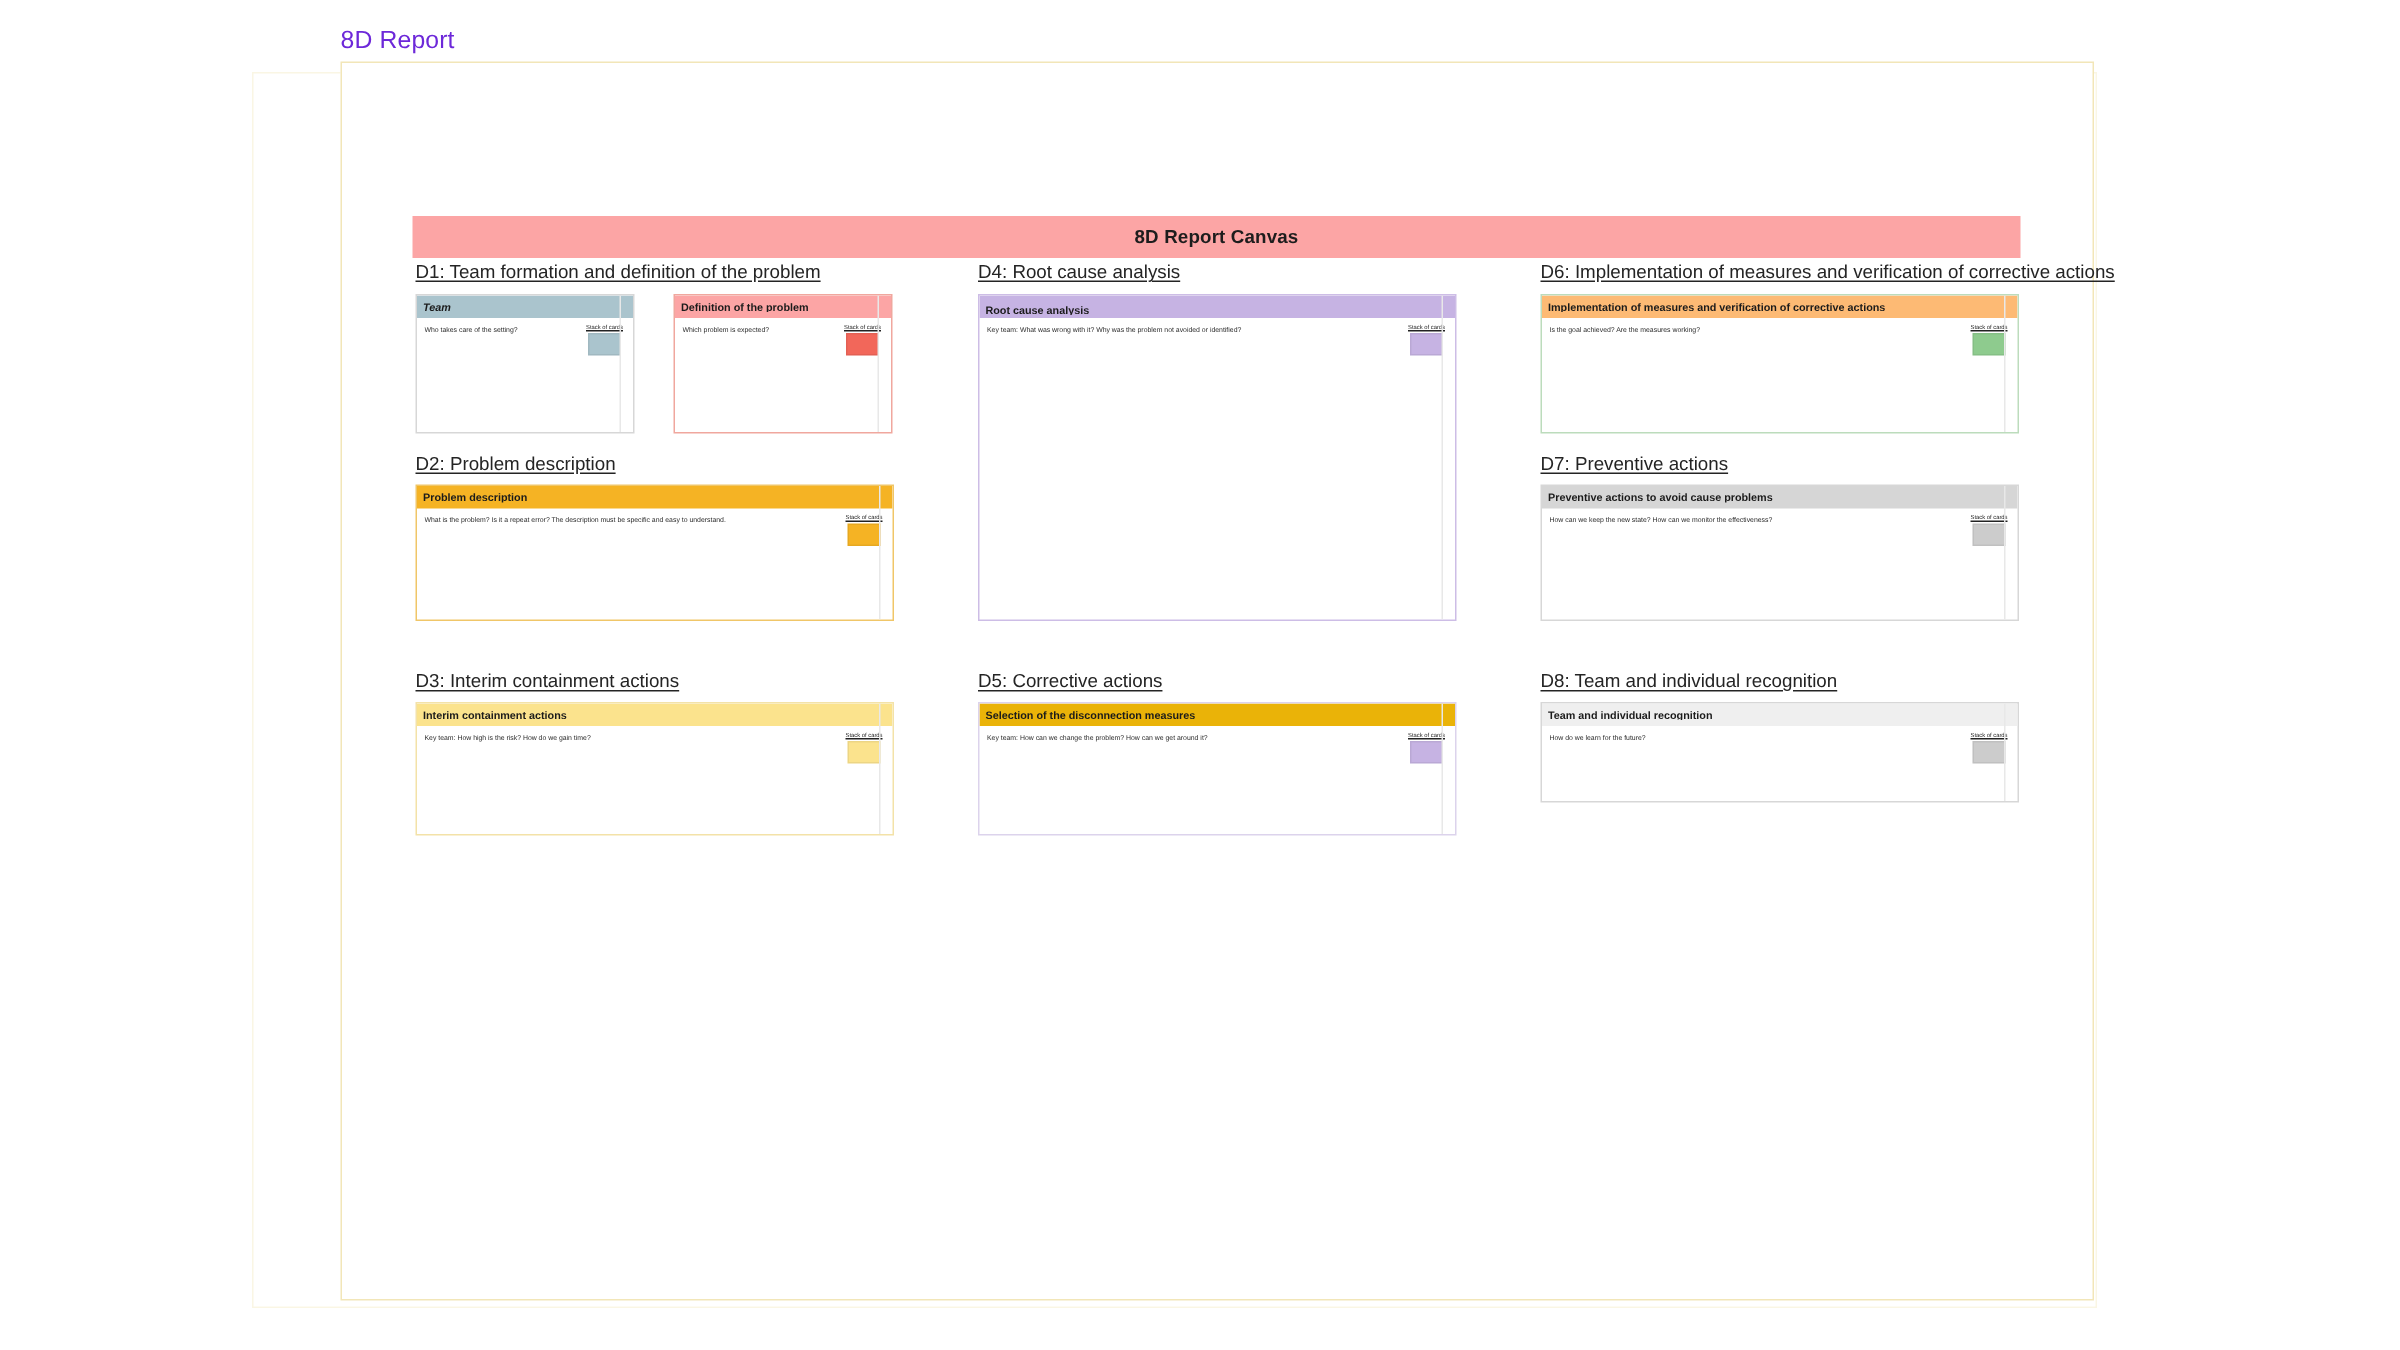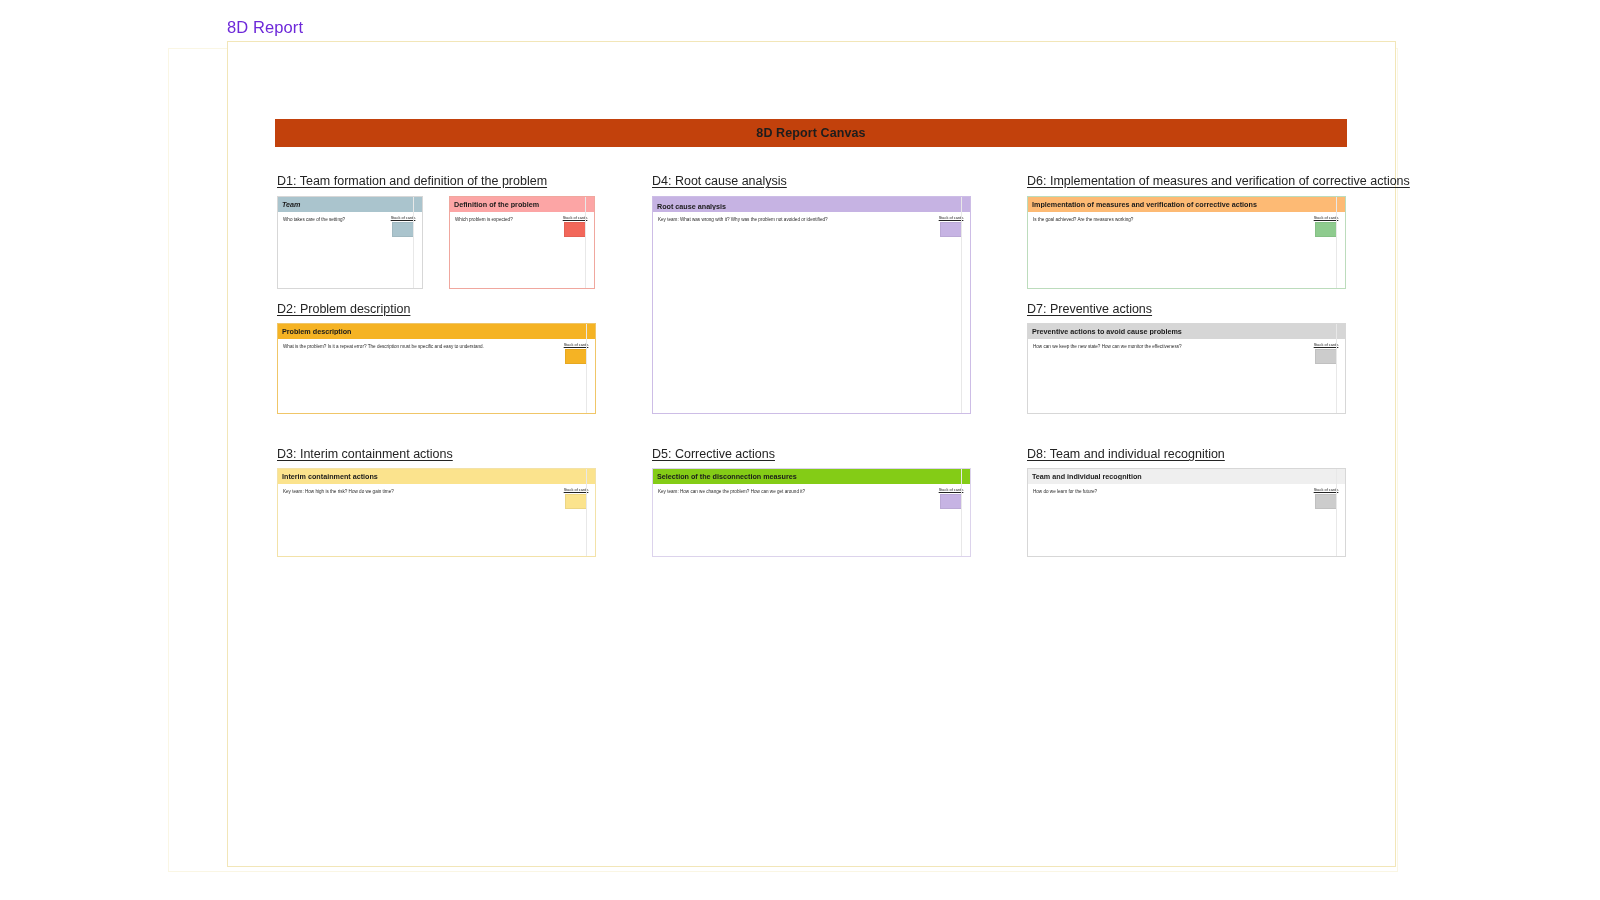--- a/index.html
+++ b/index.html
@@ -146,21 +146,21 @@
   }
 </style>
 </head>
 <body>
 
 <div class="page-title">8D Report</div>
 
 <div class="board-shadow"></div>
 <div class="board" style="border-color: rgb(242, 230, 184);"></div>
 
-<div class="canvas-banner" style="background: #c2410c;">
+<div class="canvas-banner" style="background: #fca5a5; margin-top: 25px;">
   <span class="canvas-banner-label">8D Report Canvas</span>
 </div>
 
 <div class="sec-head" style="left:277px; top:174px;">D1: Team formation and definition of the problem</div>
 
 <div class="card" id="card-d1-0" style="left: 277px; top: 196px; width: 146px; height: 93px; border-color: rgb(215, 215, 215);">
   <div class="card-head" style="background: rgb(170, 196, 205); font-style: italic;">
     <span class="card-head-label">Team</span>
   </div>
   <div class="card-body">
@@ -231,21 +231,21 @@
       <span class="stack-label">Stack of cards</span>
       <span class="stack-swatch" style="background: rgb(198, 179, 227);"></span>
     </div>
   </div>
   <div class="card-divider" style="right:8px;"></div>
 </div>
 
 <div class="sec-head" style="left:652px; top:447px;">D5: Corrective actions</div>
 
 <div class="card" id="card-d5-0" style="left: 652px; top: 468px; width: 319px; height: 89px; border-color: rgb(220, 211, 236);">
-  <div class="card-head" style="background: #84cc16;">
+  <div class="card-head" style="background: #eab308;">
     <span class="card-head-label">Selection of the disconnection measures</span>
   </div>
   <div class="card-body">
     <span class="card-prompt">Key team: How can we change the problem? How can we get around it?</span>
     <div class="stack-wrap">
       <span class="stack-label">Stack of cards</span>
       <span class="stack-swatch" style="background: rgb(198, 179, 227);"></span>
     </div>
   </div>
   <div class="card-divider" style="right:8px;"></div>
@@ -278,21 +278,21 @@
     <div class="stack-wrap">
       <span class="stack-label">Stack of cards</span>
       <span class="stack-swatch" style="background: rgb(204, 204, 204);"></span>
     </div>
   </div>
   <div class="card-divider" style="right:8px;"></div>
 </div>
 
 <div class="sec-head" style="left:1027px; top:447px;">D8: Team and individual recognition</div>
 
-<div class="card" id="card-d8-0" style="left: 1027px; top: 468px; width: 319px; height: 89px; border-color: rgb(215, 215, 215);">
+<div class="card" id="card-d8-0" style="left: 1027px; top: 468px; width: 319px; height: 67px; border-color: rgb(215, 215, 215);">
   <div class="card-head" style="background: rgb(239, 239, 239);">
     <span class="card-head-label">Team and individual recognition</span>
   </div>
   <div class="card-body">
     <span class="card-prompt">How do we learn for the future?</span>
     <div class="stack-wrap">
       <span class="stack-label">Stack of cards</span>
       <span class="stack-swatch" style="background: rgb(204, 204, 204);"></span>
     </div>
   </div>

